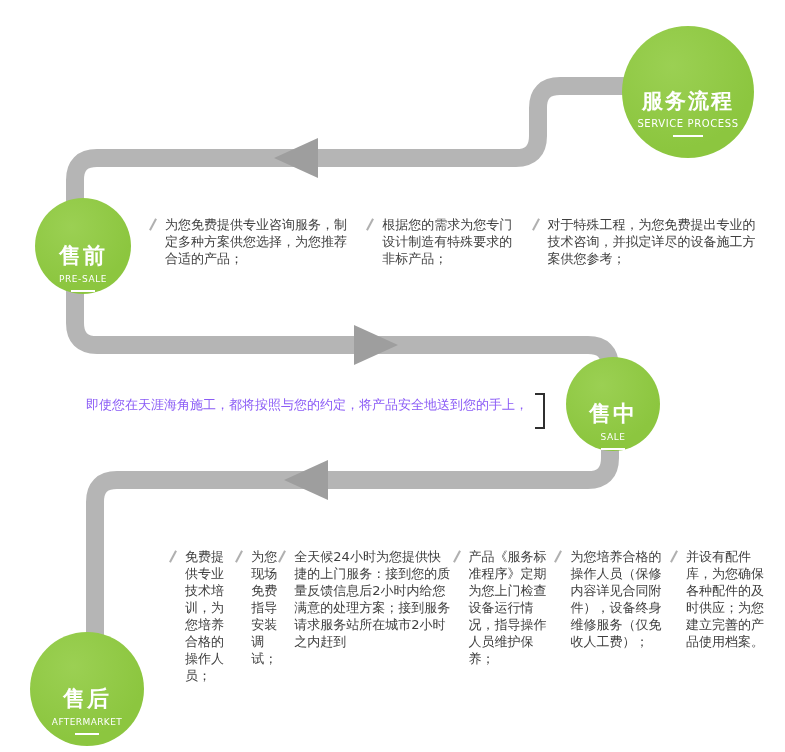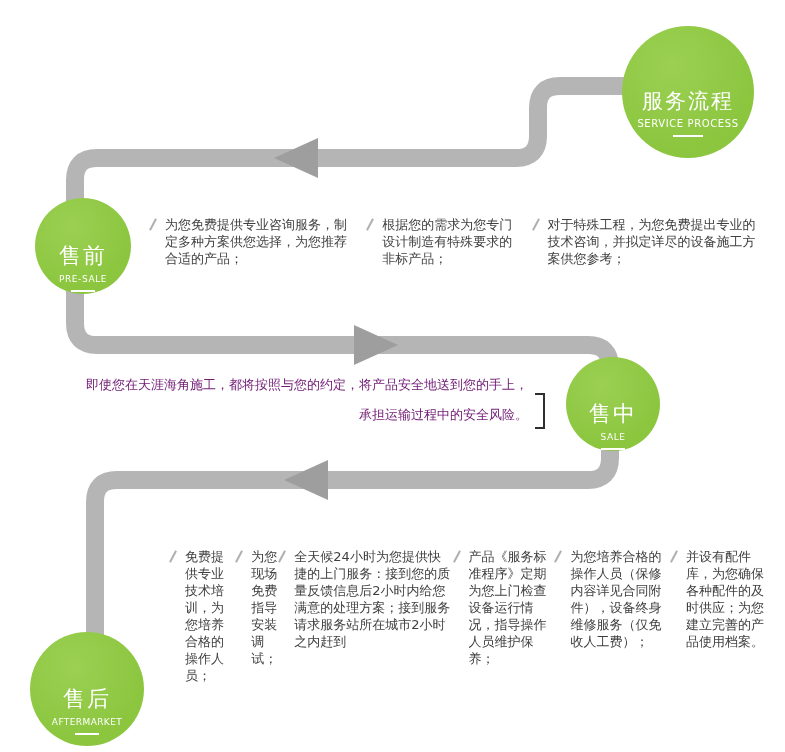--- a/index.html
+++ b/index.html
@@ -8,21 +8,21 @@
   .canvas { position:relative; width:785px; height:752px; background:#ffffff; overflow:hidden; }
 
   .flow-svg { position:absolute; left:0; top:0; z-index:1; }
 
   .circle {
     position:absolute; z-index:3; border-radius:50%;
     background: radial-gradient(circle at 38% 30%, #9bd053 0%, #8cc63f 68%);
     color:#ffffff; display:flex; flex-direction:column; align-items:center; justify-content:center;
     text-align:center;
   }
-  .circle .title { font-weight:normal; letter-spacing:2px;margin-top:40px; }
+  .circle .title { font-weight:bold; letter-spacing:2px;margin-top:40px; }
   .circle .subtitle { letter-spacing:0.6px; margin-top:3px; }
   .circle .underline { background:#ffffff; height:2px; margin-top:6px; }
 
   .c-header { left:622px; top:26px; width:132px; height:132px; }
   .c-header .title { font-size:21px; }
   .c-header .subtitle { font-size:10px; }
   .c-header .underline { width:30px; }
 
   .c-presale { left:35px; top:198px; width:96px; height:96px;text-align:right; }
   .c-sale    { left:566px; top:357px; width:94px; height:94px; }
@@ -35,22 +35,22 @@
   .service-list { position:absolute; z-index:2; display:flex; flex-direction:row; }
   .presale-list { left:148px; top:216px; width:610px; gap:13px; }
   .after-list   { left:168px; top:548px; width:600px; }
 
   .service-item { display:flex; align-items:flex-start; gap:8px;
     font-size:13px; line-height:17px; color:#3f3f3f; }
   .slash { position:relative; flex:0 0 9px; width:9px; height:15px; margin-top:1px; }
   .slash::before { content:""; position:absolute; left:4px; top:1px; width:2px; height:13px;
     background:#b0b0b0; transform:rotate(28deg); }
 
-  .sale-text { position:absolute; z-index:2; top:370px; right:257px; text-align:right;
-    font-size:13px; line-height:30px; color:#701a75; white-space:nowrap;font-family:Liberation Serif, serif; }
+  .sale-text { position:absolute; z-index:2; top:390px; right:257px; text-align:right;
+    font-size:13px; line-height:30px; color:#8b5cf6; white-space:nowrap;font-family:Liberation Serif, serif; }
 
   .sale-bracket { position:absolute; z-index:2; left:535px; top:393px; width:10px; height:36px;
     border:2px solid #2f2f2f; border-left:none; }
 </style>
 </head>
 <body>
 
 <div class="canvas">
 
   <svg class="flow-svg" width="785" height="752" viewBox="0 0 785 752">
@@ -88,21 +88,20 @@
   </div>
 
   <div class="circle c-sale">
     <div class="title">售中</div>
     <div class="subtitle">SALE</div>
     <div class="underline"></div>
   </div>
 
   <div class="sale-text">
     <div>即使您在天涯海角施工，都将按照与您的约定，将产品安全地送到您的手上，</div>
-    <div>承担运输过程中的安全风险。</div>
   </div>
   <div class="sale-bracket"></div>
 
   <div class="circle c-after">
     <div class="title">售后</div>
     <div class="subtitle">AFTERMARKET</div>
     <div class="underline"></div>
   </div>
 
   <div class="service-list after-list">

